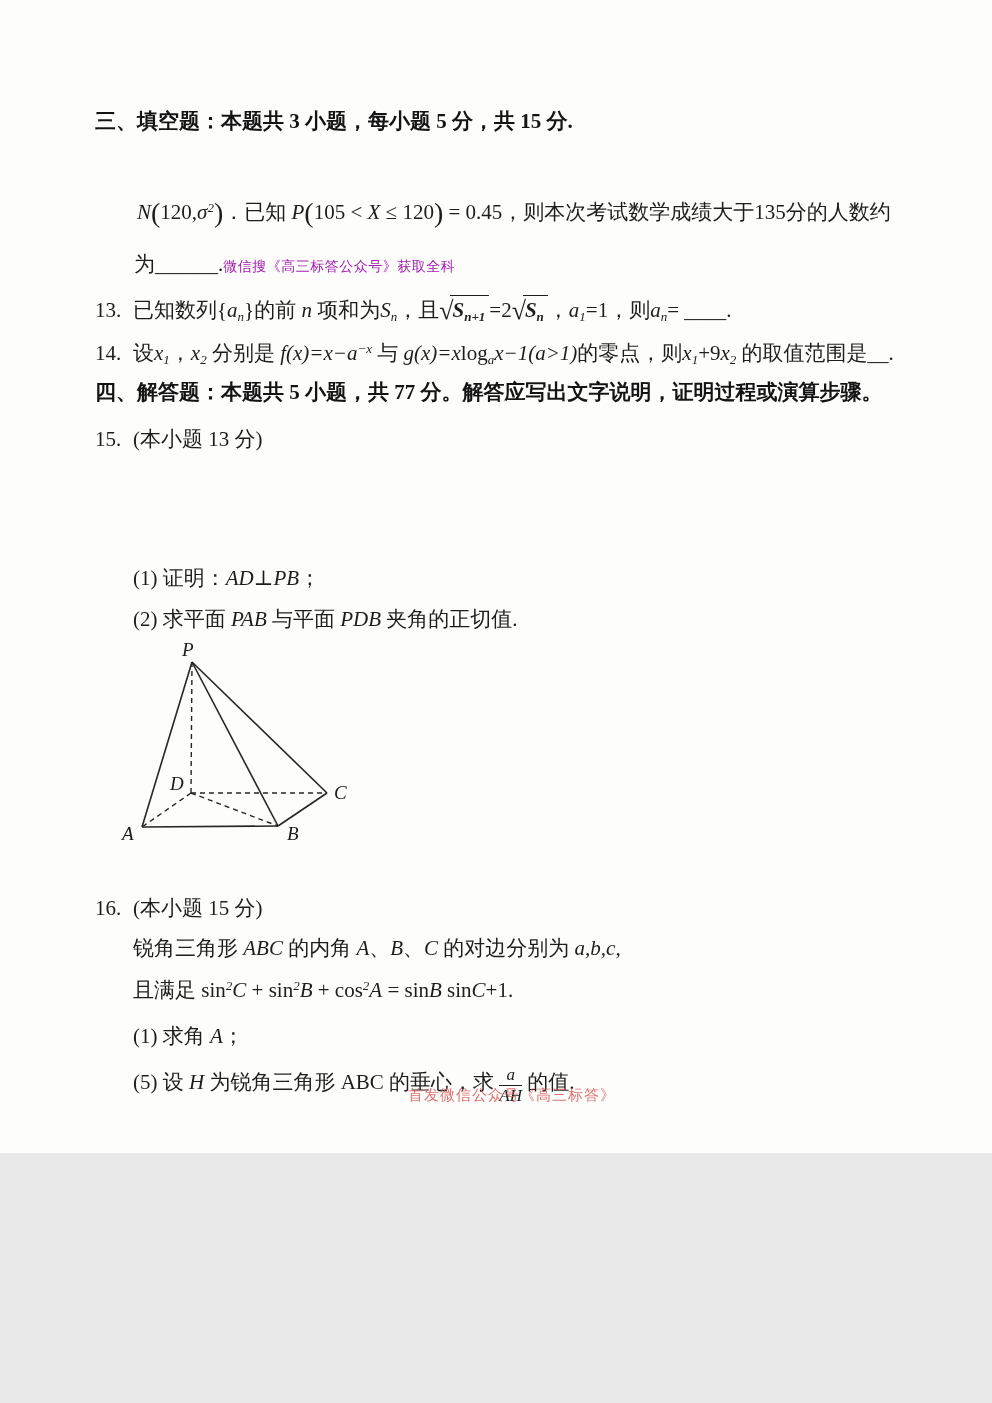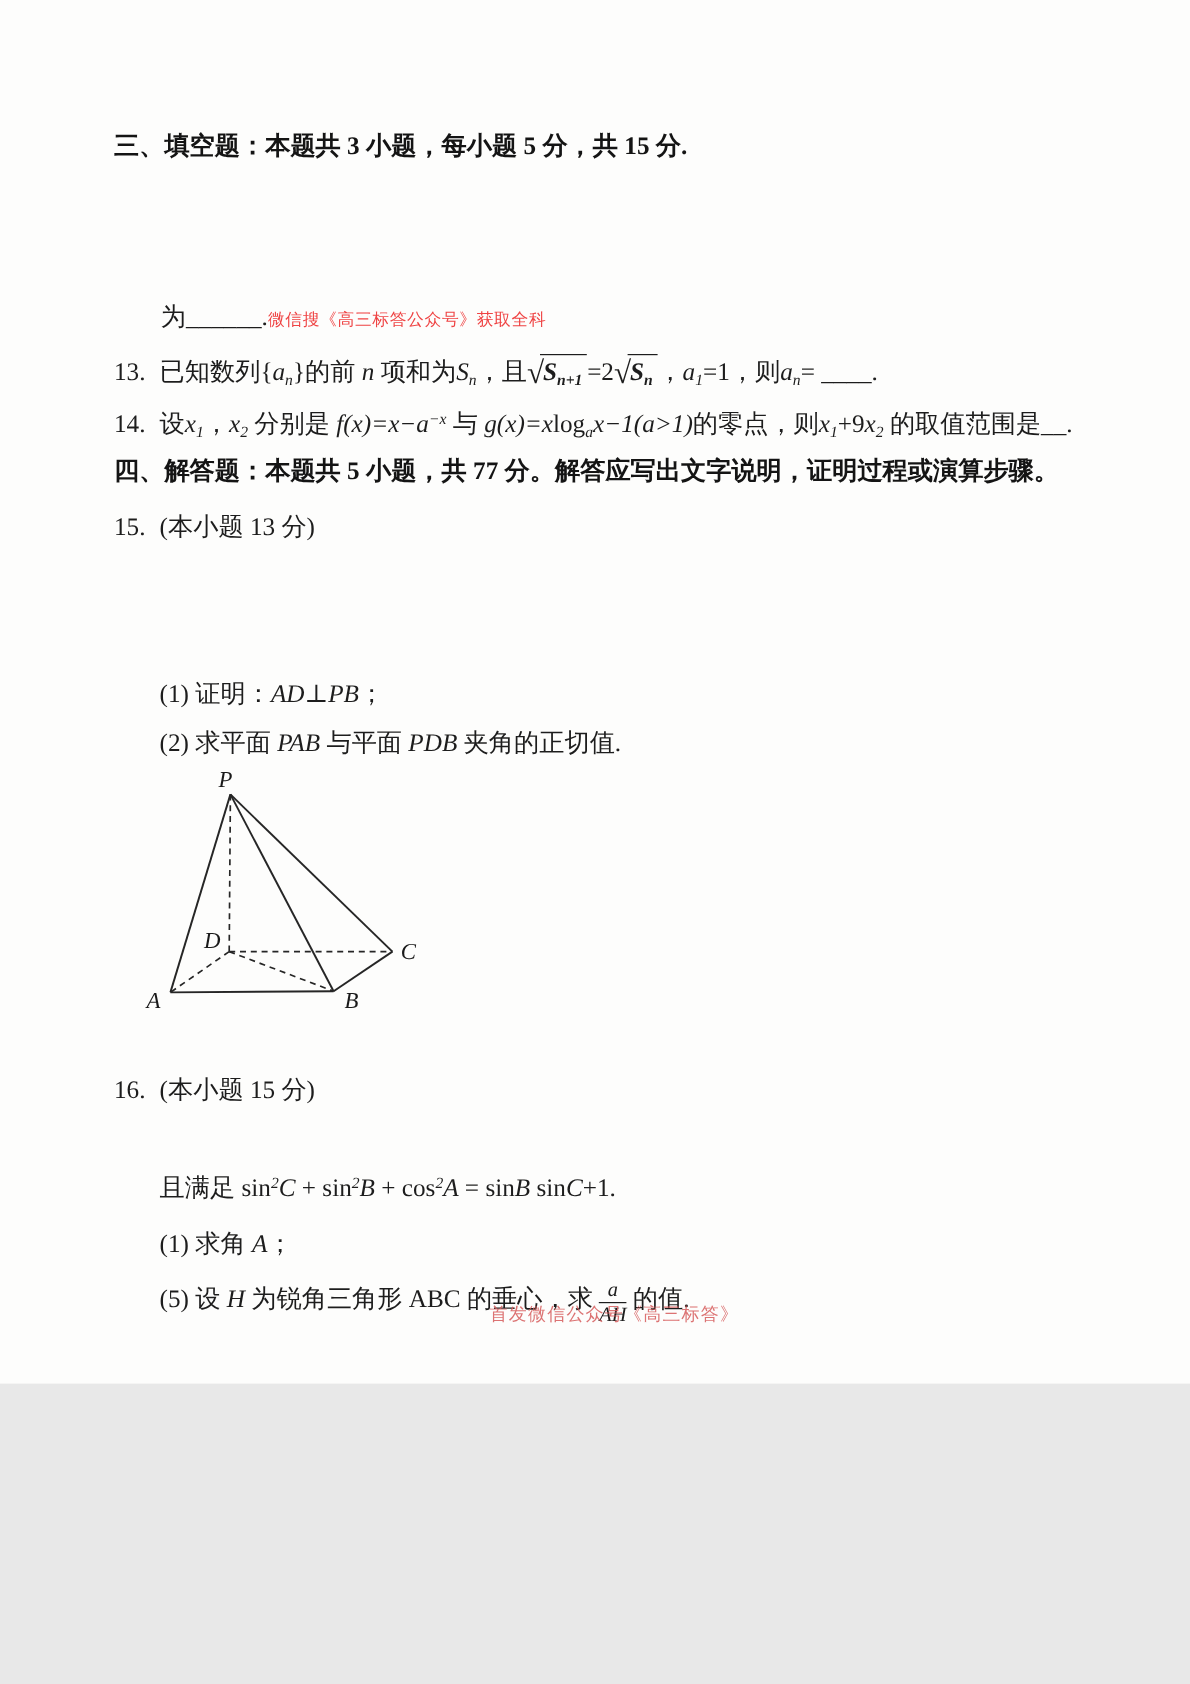--- a/index.html
+++ b/index.html
@@ -17,34 +17,37 @@
   .fn { font-style:normal; }
   sub.m { font-size:13px; font-style:italic; vertical-align:-4px; line-height:0; }
   sup.m { font-size:13px; font-style:italic; vertical-align:7px; line-height:0; }
   .bp { font-size:28px; vertical-align:-3px; line-height:0; font-weight:400; }
   .sqrt { display:inline-block; white-space:nowrap;font-weight:bold; }
   .sqrt .sgn { display:inline-block; font-size:26px; line-height:1; vertical-align:-2px; }
   .sqrt .rad { display:inline-block; border-top:1.6px solid #1d1d1d; padding:1px 4px 0 2px; margin-left:-3px; }
   .frac { display:inline-block; vertical-align:-12px; text-align:center; line-height:1.05; font-size:17px; }
   .frac .fnum { display:block; border-bottom:1.4px solid #1d1d1d; padding:0 4px 1px; }
   .frac .fden { display:block; padding-top:1px; }
-  .smallwm { font-size:14px; color:#ef4444; letter-spacing:0.5px; }
+  .smallwm { font-size:14px; color:#a21caf; letter-spacing:0.5px; }
   .redwm { position:absolute; font-size:15px; color:rgba(214,90,90,0.85); letter-spacing:1px; z-index:3; }
   .stray { position:absolute; font-size:14px; color:#333; }
   .scanline { position:absolute; background:#dcdcdc; }
   .figure { position:absolute; }
   .figure text { font-size:19px; font-style:italic; fill:#1a1a1a; }
 </style>
 </head>
 <body>
 
 <div class="page">
 
   <div class="line bold" style="left:95px;top:108px">三、填空题：本题共 3 小题，每小题 5 分，共 15 分.</div>
 
+  <div class="line" style="left:137px;top:199px">
+    <span class="mi">N</span><span class="bp">(</span><span>120,</span><span class="mi">σ</span><sup class="m">2</sup><span class="bp">)</span><span>．已知 </span><span class="mi">P</span><span class="bp">(</span><span>105 &lt; </span><span class="mi">X</span><span> ≤ 120</span><span class="bp">)</span><span> = 0.45，则本次考试数学成绩大于135分的人数约</span>
+  </div>
   <div class="line" style="left:134px;top:251px">
     <span>为</span><span>______</span><span>.</span><span class="smallwm">微信搜《高三标答公众号》获取全科</span>
   </div>
 
   <div class="line" style="left:95px;top:295px">
     <span class="qnum">13.</span><span>已知数列{</span><span class="mi">a</span><sub class="m">n</sub><span>}的前 </span><span class="mi">n</span><span> 项和为</span><span class="mi">S</span><sub class="m">n</sub><span>，且</span><span class="sqrt"><span class="sgn">√</span><span class="rad"><span class="mi">S</span><sub class="m">n+1</sub></span></span><span>=2</span><span class="sqrt"><span class="sgn">√</span><span class="rad"><span class="mi">S</span><sub class="m">n</sub></span></span><span>，</span><span class="mi">a</span><sub class="m">1</sub><span>=1，则</span><span class="mi">a</span><sub class="m">n</sub><span>= </span><span>____</span><span>.</span>
   </div>
 
   <div class="line" style="left:95px;top:340px">
     <span class="qnum">14.</span><span>设</span><span class="mi">x</span><sub class="m">1</sub><span>，</span><span class="mi">x</span><sub class="m">2</sub><span> 分别是 </span><span class="mi">f(x)=x−a</span><sup class="m">−x</sup><span> 与 </span><span class="mi">g(x)=x</span><span class="fn">log</span><sub class="m">a</sub><span class="mi">x−1(a&gt;1)</span><span>的零点，则</span><span class="mi">x</span><sub class="m">1</sub><span>+9</span><span class="mi">x</span><sub class="m">2</sub><span> 的取值范围是</span><span>__</span><span>.</span>
@@ -79,20 +82,23 @@
     <text x="72" y="19">P</text>
     <text x="12" y="203">A</text>
     <text x="177" y="203">B</text>
     <text x="224" y="162">C</text>
     <text x="60" y="153">D</text>
   </svg>
 
   <div class="line" style="left:95px;top:895px">
     <span class="qnum">16.</span><span>(本小题 15 分)</span>
   </div>
+  <div class="line" style="left:133px;top:935px">
+    <span>锐角三角形 </span><span class="mi">ABC</span><span> 的内角 </span><span class="mi">A</span><span>、</span><span class="mi">B</span><span>、</span><span class="mi">C</span><span> 的对边分别为 </span><span class="mi">a,b,c,</span>
+  </div>
   <div class="line" style="left:133px;top:977px">
     <span>且满足 </span><span class="fn">sin</span><sup class="m">2</sup><span class="mi">C</span><span> + </span><span class="fn">sin</span><sup class="m">2</sup><span class="mi">B</span><span> + </span><span class="fn">cos</span><sup class="m">2</sup><span class="mi">A</span><span> = </span><span class="fn">sin</span><span class="mi">B</span><span> </span><span class="fn">sin</span><span class="mi">C</span><span>+1.</span>
   </div>
   <div class="line" style="left:133px;top:1023px">
     <span>(1) 求角 </span><span class="mi">A</span><span>；</span>
   </div>
   <div class="line" style="left:133px;top:1066px">
     <span>(5) 设 </span><span class="mi">H</span><span> 为锐角三角形 ABC 的垂心，求 </span><span class="frac"><span class="fnum mi">a</span><span class="fden mi">AH</span></span><span> 的值.</span>
   </div>
 

